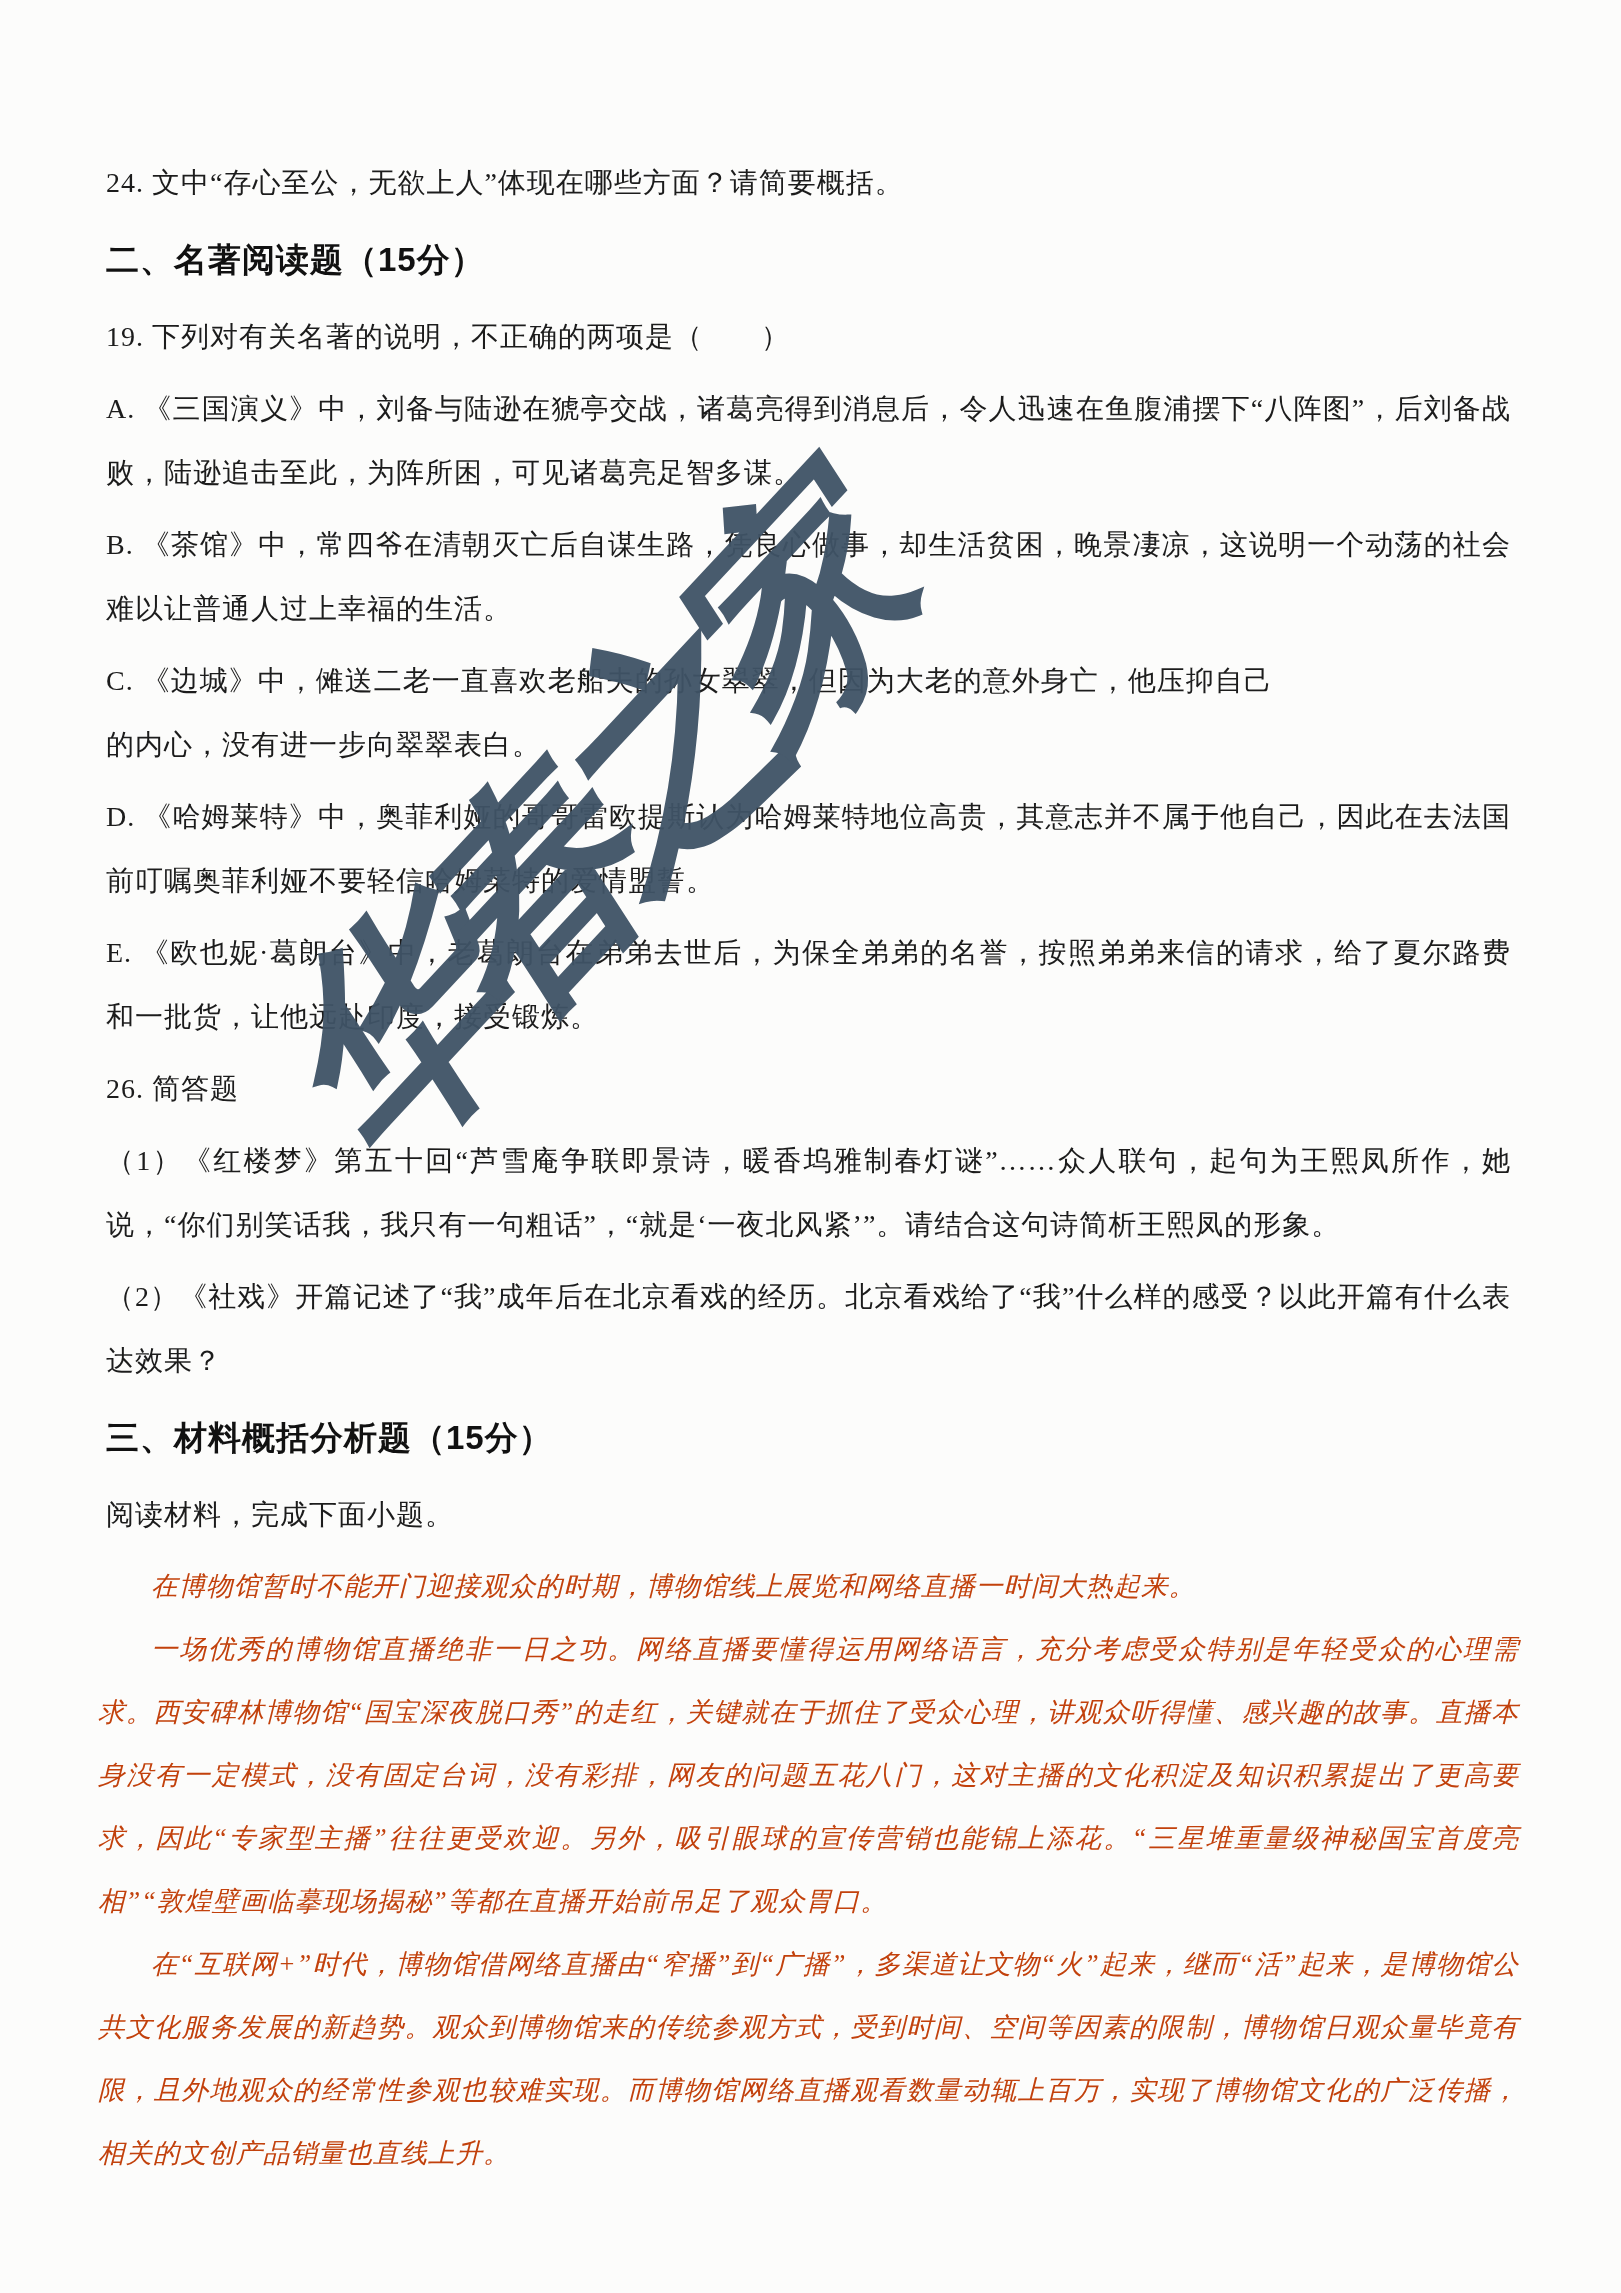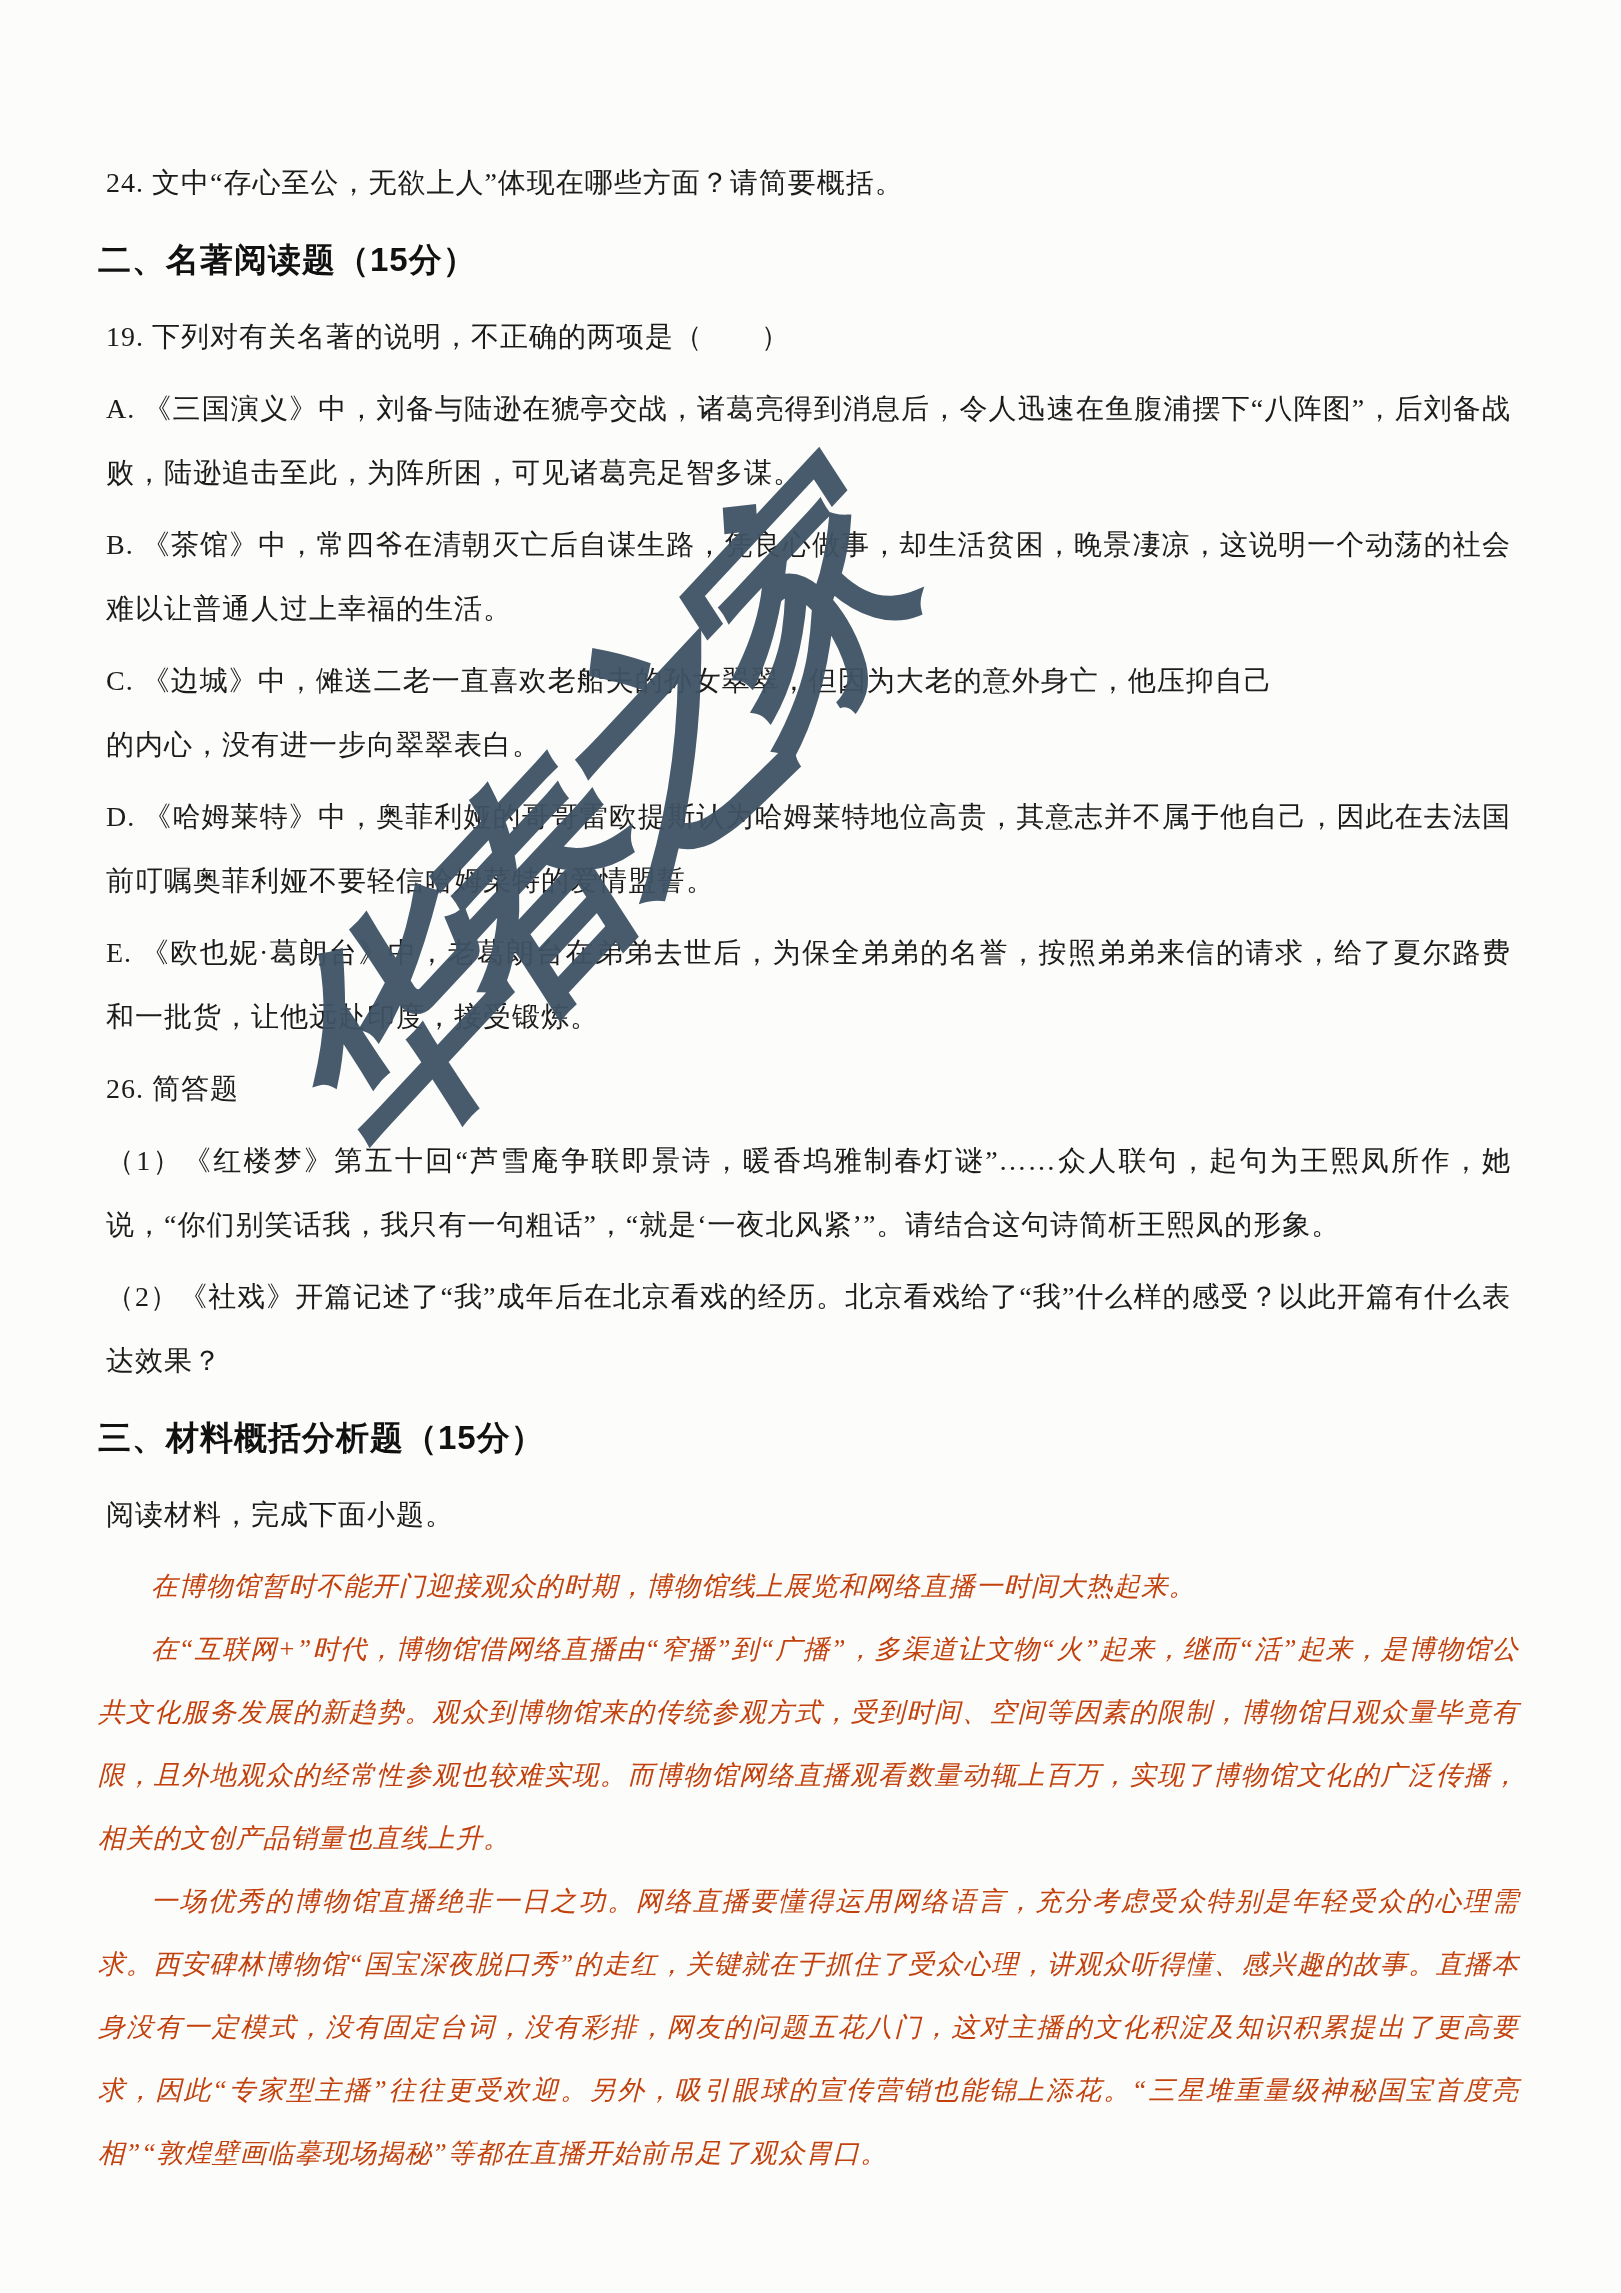--- a/index.html
+++ b/index.html
@@ -16,21 +16,21 @@
   }
   .line, .opt, .part {
     margin: 8px;
     font-size: 28px;
     line-height: 64px;
     text-align: justify;
     white-space: pre-wrap;
     letter-spacing: 1px;
   }
   .sec-heading {
-    margin: 0;
+    margin: 8px;
     font-size: 33px;
     line-height: 74px;
     font-weight: 700;
     font-family: "Liberation Sans", "DejaVu Sans", sans-serif;
     color: #111;
     letter-spacing: 1px;
   }
   .material p {
     margin: 0;
     font-size: 26.5px;
@@ -81,18 +81,18 @@
   <p class="line">26. 简答题</p>
   <p class="part">（1）《红楼梦》第五十回“芦雪庵争联即景诗，暖香坞雅制春灯谜”……众人联句，起句为王熙凤所作，她说，“你们别笑话我，我只有一句粗话”，“就是‘一夜北风紧’”。请结合这句诗简析王熙凤的形象。</p>
   <p class="part">（2）《社戏》开篇记述了“我”成年后在北京看戏的经历。北京看戏给了“我”什么样的感受？以此开篇有什么表达效果？</p>
 
   <h2 class="sec-heading">三、材料概括分析题（15分）</h2>
 
   <p class="line">阅读材料，完成下面小题。</p>
 
   <div class="material">
     <p>在博物馆暂时不能开门迎接观众的时期，博物馆线上展览和网络直播一时间大热起来。</p>
+    <p>一场优秀的博物馆直播绝非一日之功。网络直播要懂得运用网络语言，充分考虑受众特别是年轻受众的心理需求。西安碑林博物馆“国宝深夜脱口秀”的走红，关键就在于抓住了受众心理，讲观众听得懂、感兴趣的故事。直播本身没有一定模式，没有固定台词，没有彩排，网友的问题五花八门，这对主播的文化积淀及知识积累提出了更高要求，因此“专家型主播”往往更受欢迎。另外，吸引眼球的宣传营销也能锦上添花。“三星堆重量级神秘国宝首度亮相”“敦煌壁画临摹现场揭秘”等都在直播开始前吊足了观众胃口。</p>
     <p>在“互联网+”时代，博物馆借网络直播由“窄播”到“广播”，多渠道让文物“火”起来，继而“活”起来，是博物馆公共文化服务发展的新趋势。观众到博物馆来的传统参观方式，受到时间、空间等因素的限制，博物馆日观众量毕竟有限，且外地观众的经常性参观也较难实现。而博物馆网络直播观看数量动辄上百万，实现了博物馆文化的广泛传播，相关的文创产品销量也直线上升。</p>
-    <p>一场优秀的博物馆直播绝非一日之功。网络直播要懂得运用网络语言，充分考虑受众特别是年轻受众的心理需求。西安碑林博物馆“国宝深夜脱口秀”的走红，关键就在于抓住了受众心理，讲观众听得懂、感兴趣的故事。直播本身没有一定模式，没有固定台词，没有彩排，网友的问题五花八门，这对主播的文化积淀及知识积累提出了更高要求，因此“专家型主播”往往更受欢迎。另外，吸引眼球的宣传营销也能锦上添花。“三星堆重量级神秘国宝首度亮相”“敦煌壁画临摹现场揭秘”等都在直播开始前吊足了观众胃口。</p>
   </div>
 
 </div>
 
 
 </body></html>

